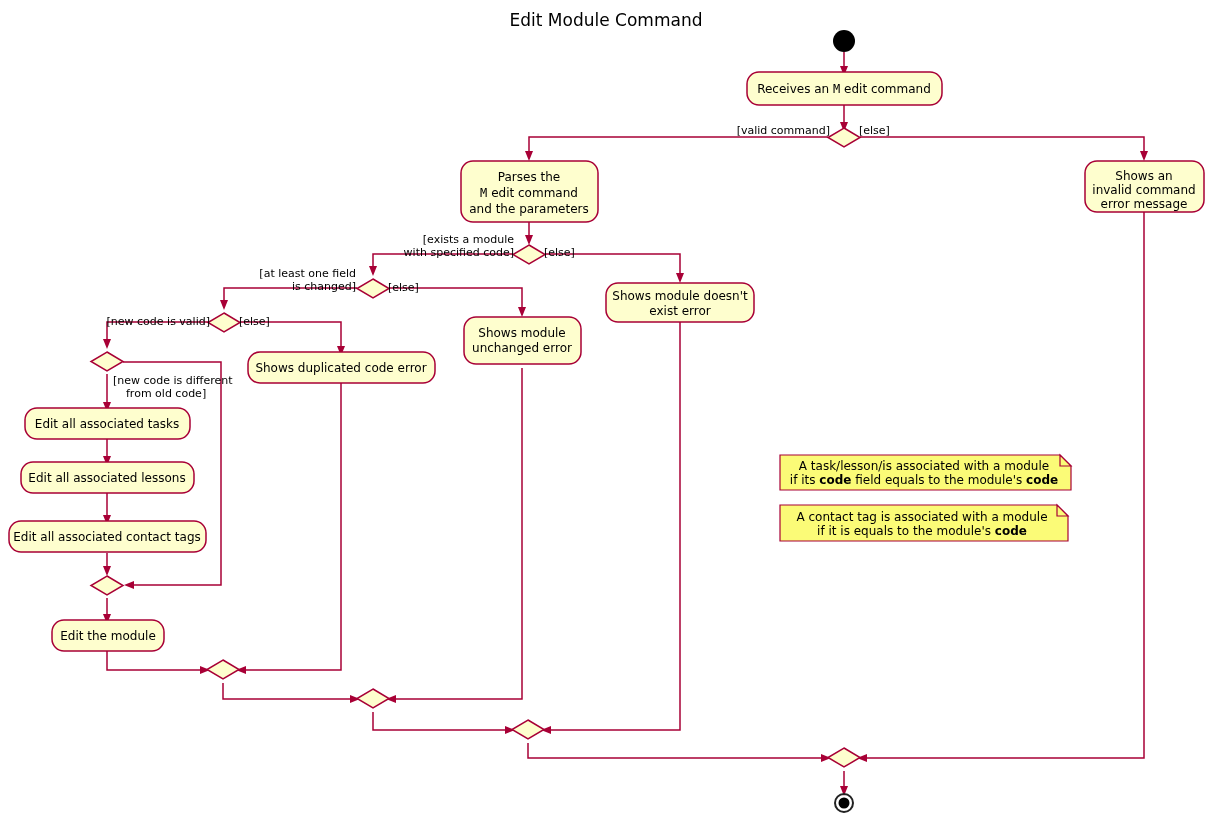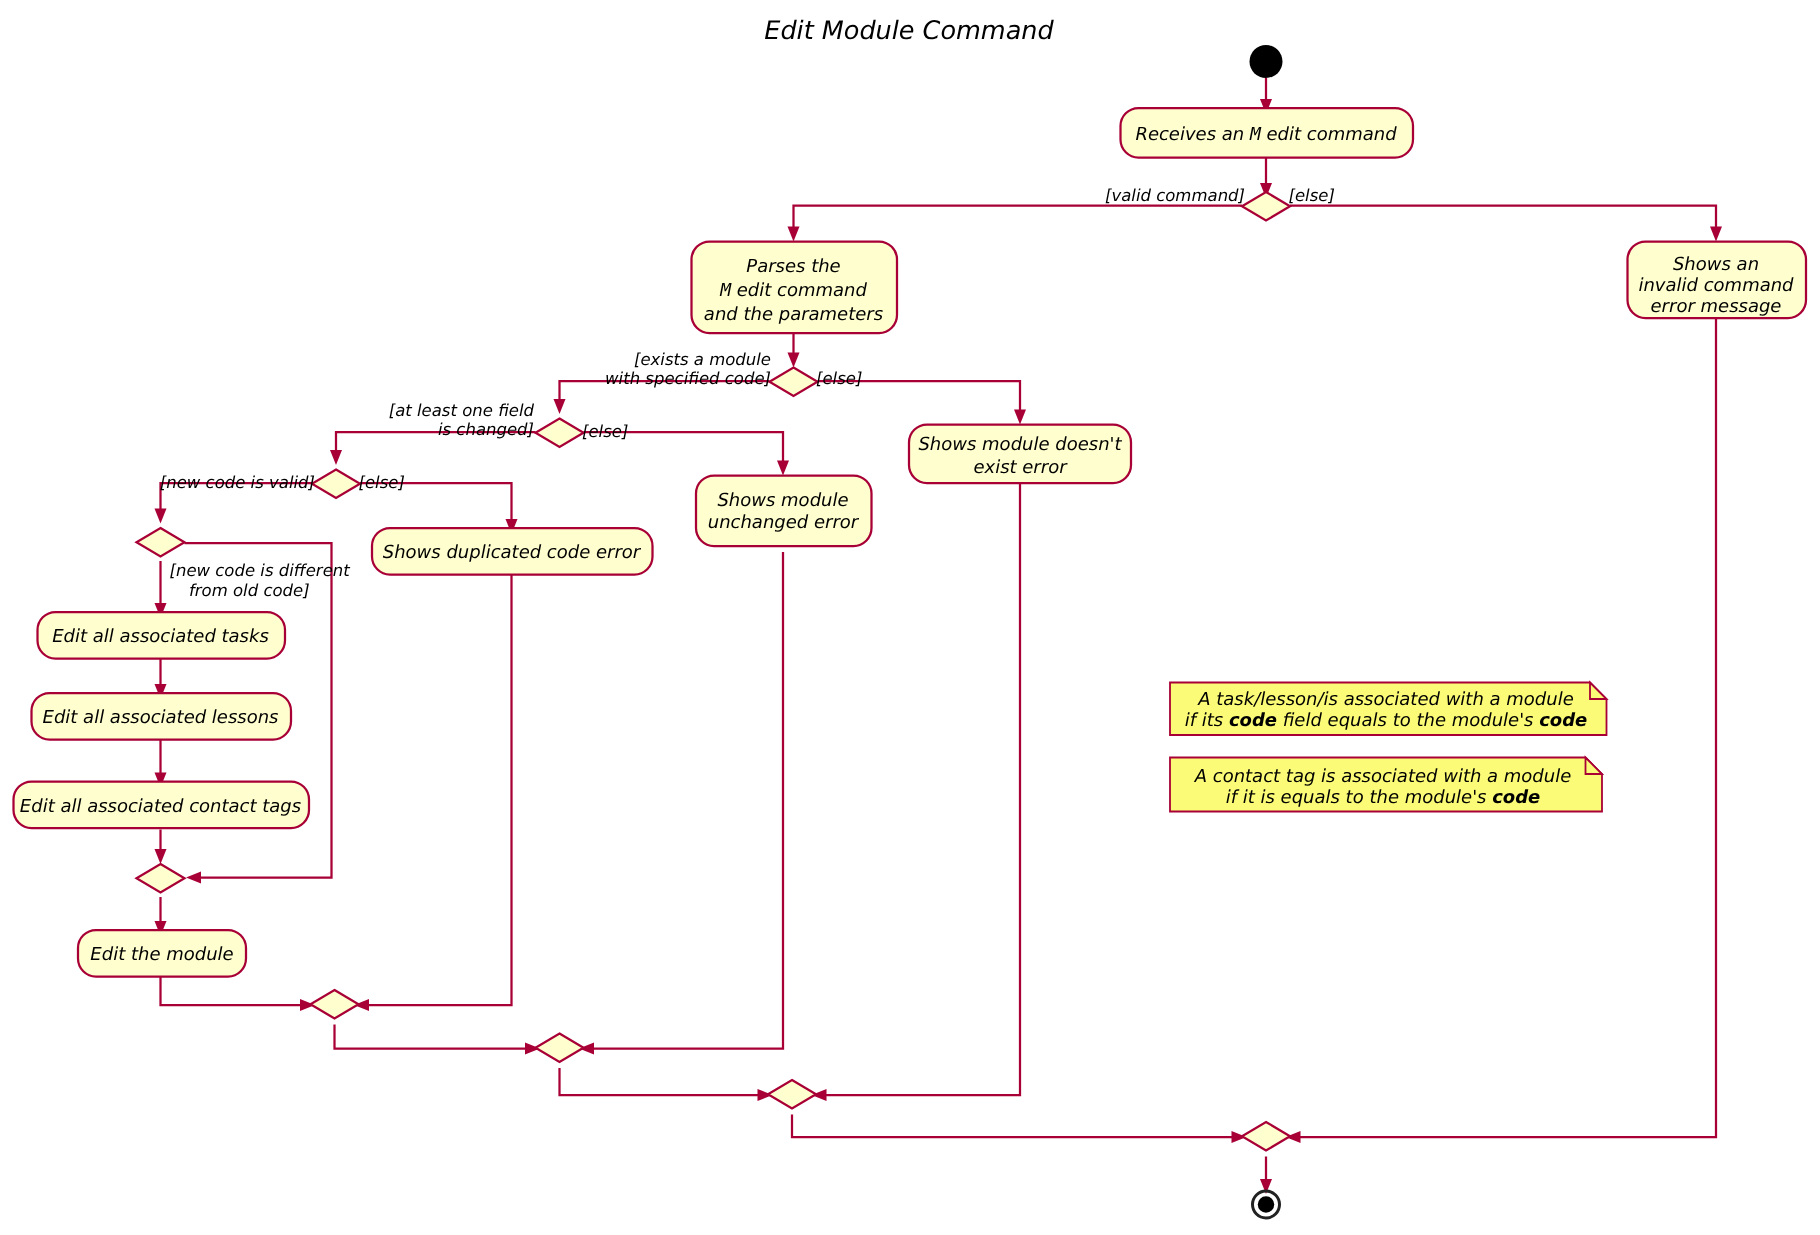--- a/index.html
+++ b/index.html
@@ -10,21 +10,20 @@
   body {
     width: 1213px;
     height: 823px;
     font-family: "DejaVu Sans", sans-serif;
     overflow: hidden;
   }
   #diagram-root {
     position: relative;
     width: 1213px;
     height: 823px;
-    font-style: italic;
   }
   svg#uml-canvas {
     display: block;
     width: 1213px;
     height: 823px;
   }
   .diagram-title {
     font-family: "DejaVu Sans", sans-serif;
     font-size: 17px;
     fill: #000000;

